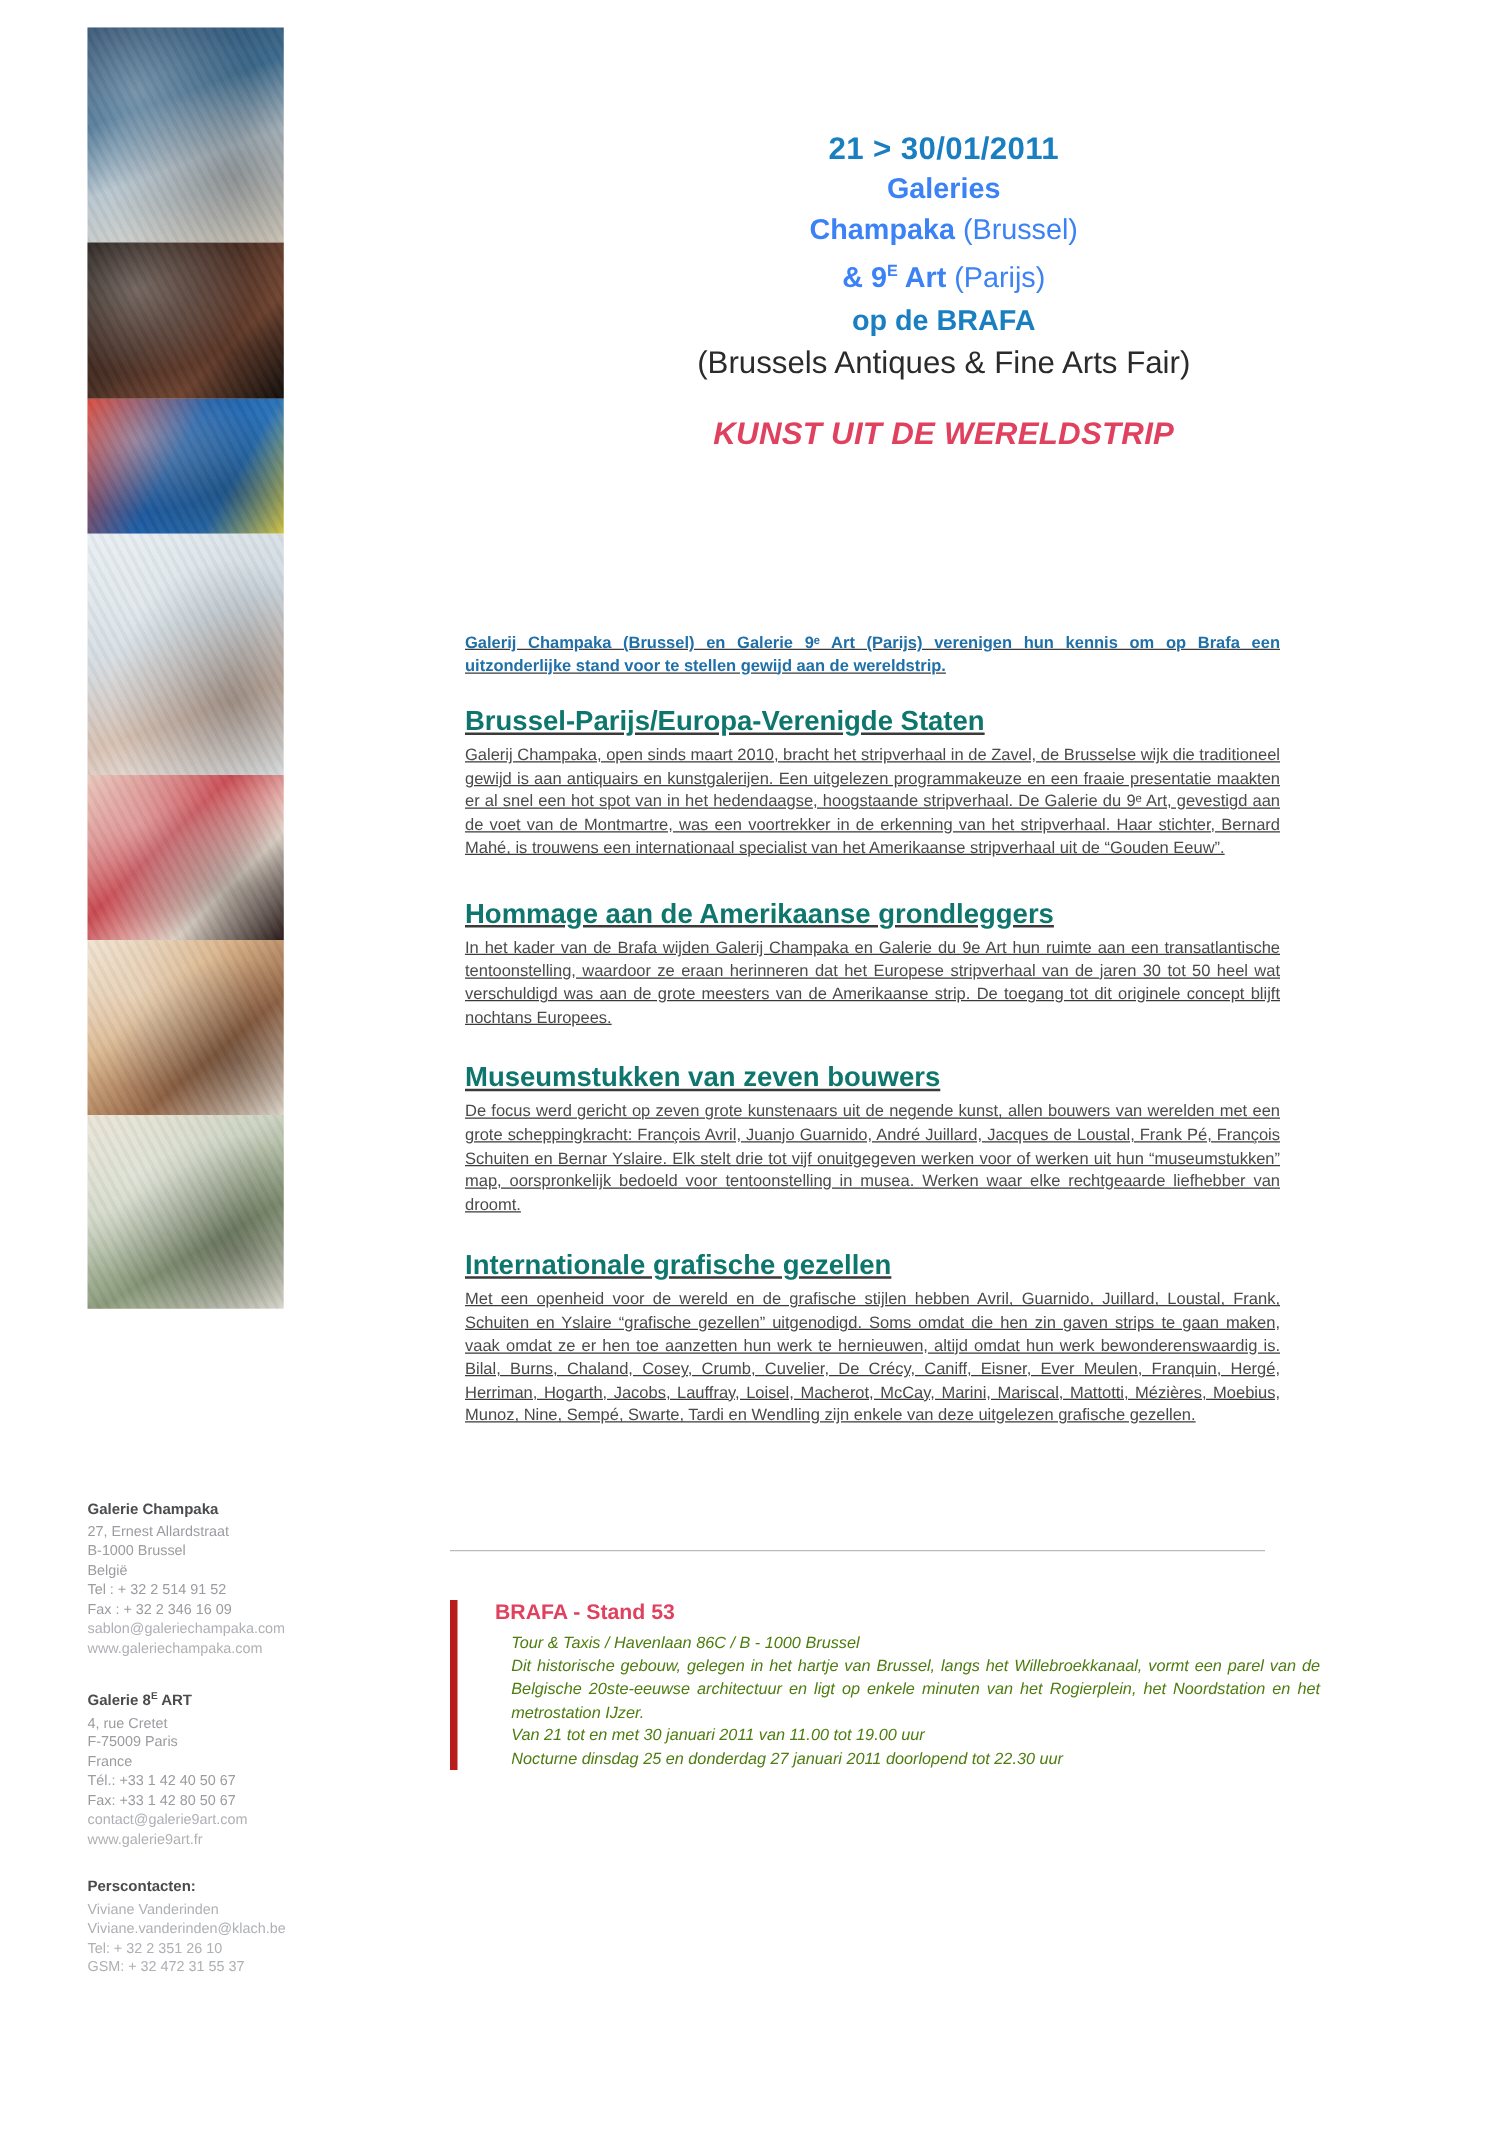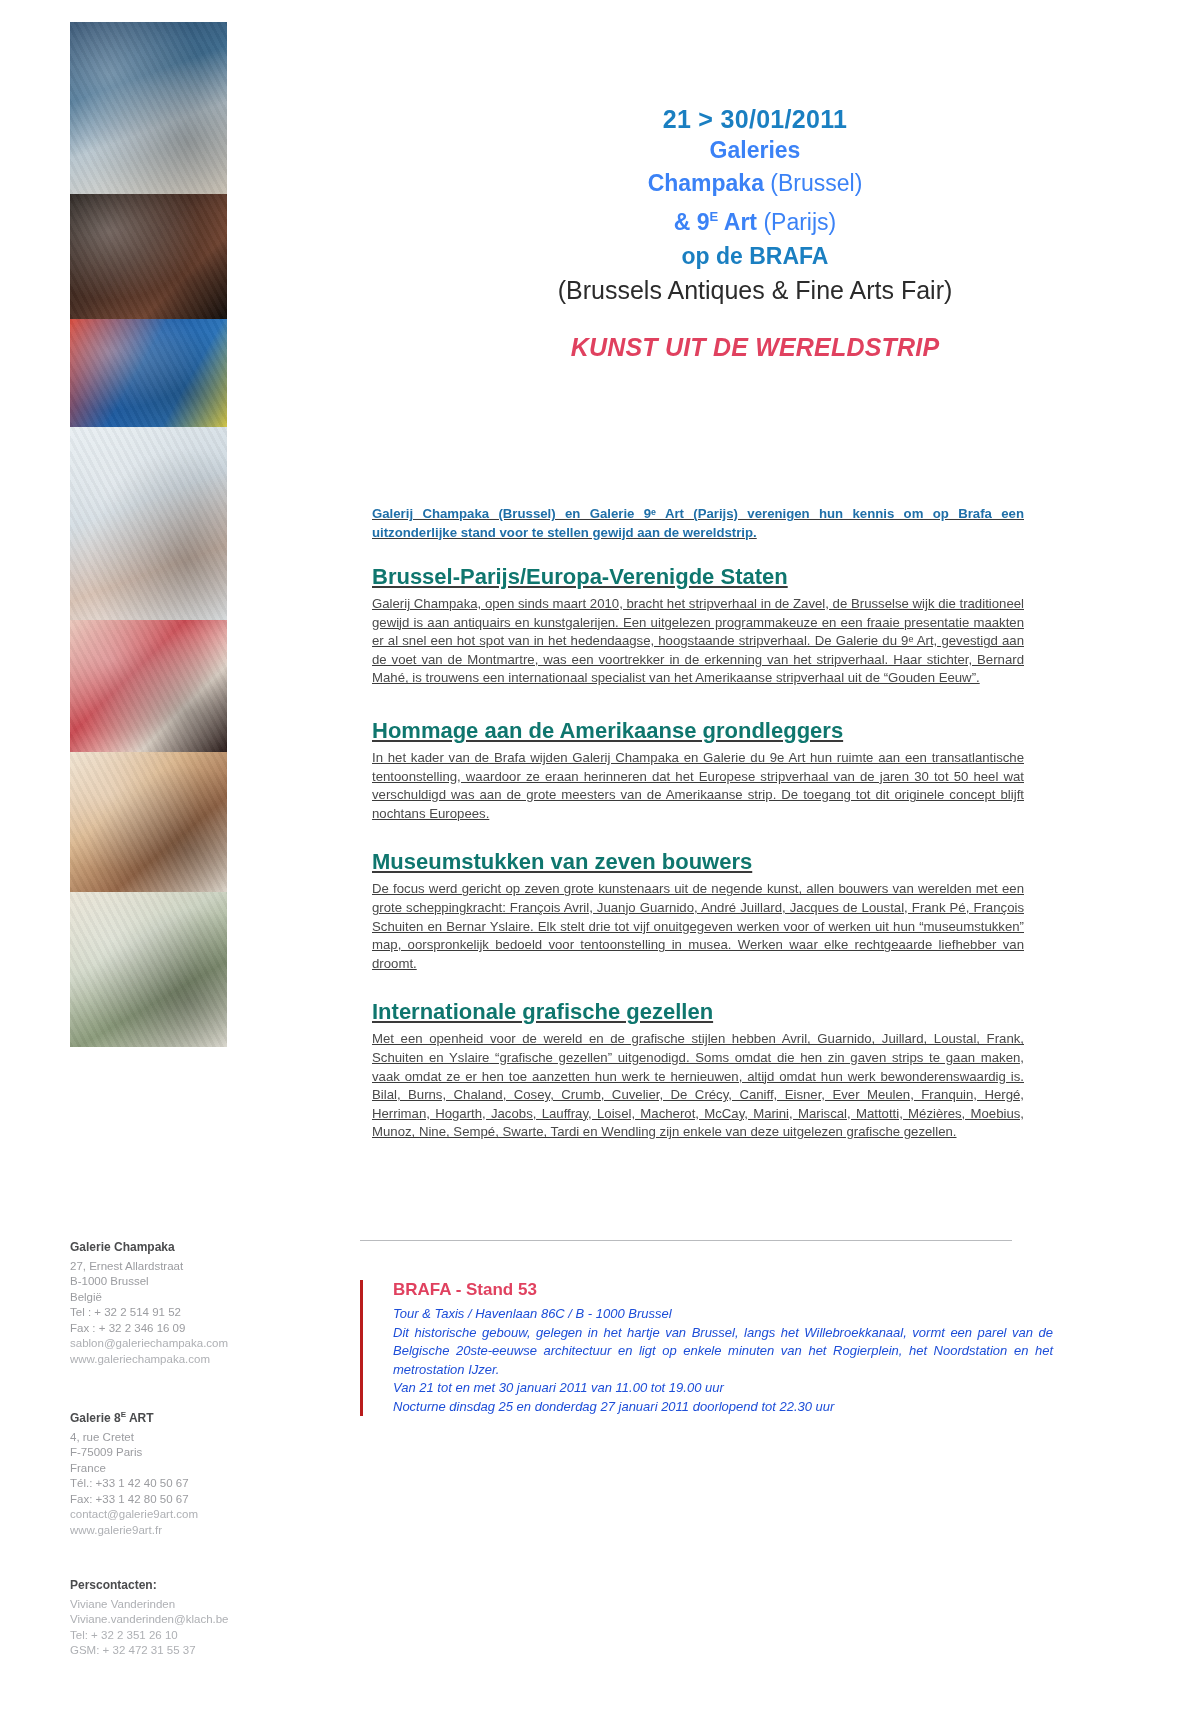--- a/index.html
+++ b/index.html
@@ -61,21 +61,20 @@
     font-size: 11.5px;
     line-height: 15.5px;
     color: #7e7f82;
   }
   .contacts .blk { margin-bottom: 22px; }
   .contacts .blk-title {
     font-weight: bold;
     color: #4a4b4d;
     font-size: 12px;
     margin-bottom: 3px;
-    margin-top: 40px;
   }
   .contacts .blk-title sup { font-size: 8px; }
   .contacts .faint { color: #9b9ca0; }
   .contacts .faintest { color: #aeb0b4; }
 
   
   .header {
     position: absolute;
     left: 340px;
     top: 105px;
@@ -156,34 +155,35 @@
     background: #b9bbbe;
   }
 
   
   .brafa {
     position: absolute;
     left: 360px;
     top: 1280px;
     width: 660px;
     padding-left: 30px;
-    border-left: 3px solid #b91c1c;
+    border-left: 6px solid #b91c1c;
   }
   .brafa-title {
     color: #e0415f;
     font-size: 17px;
     font-weight: bold;
     margin-bottom: 5px;
   }
   .brafa-body {
     font-size: 13px;
     line-height: 18.5px;
     font-style: italic;
-    color: #1d4ed8;
+    color: #4d7c0f;
     text-align: justify;
+    margin-left: 13px;
   }
   .brafa-body .ln { display: block; }
 </style>
 </head>
 <body>
 
 <div class="strip">
   <div class="img img-1"></div>
   <div class="img img-2"></div>
   <div class="img img-3"></div>

